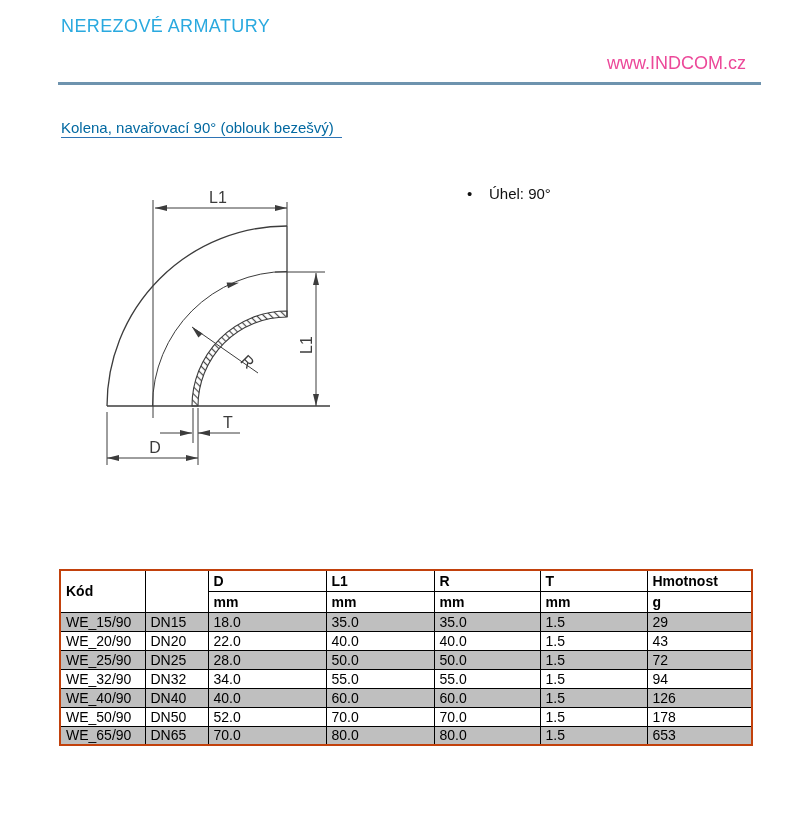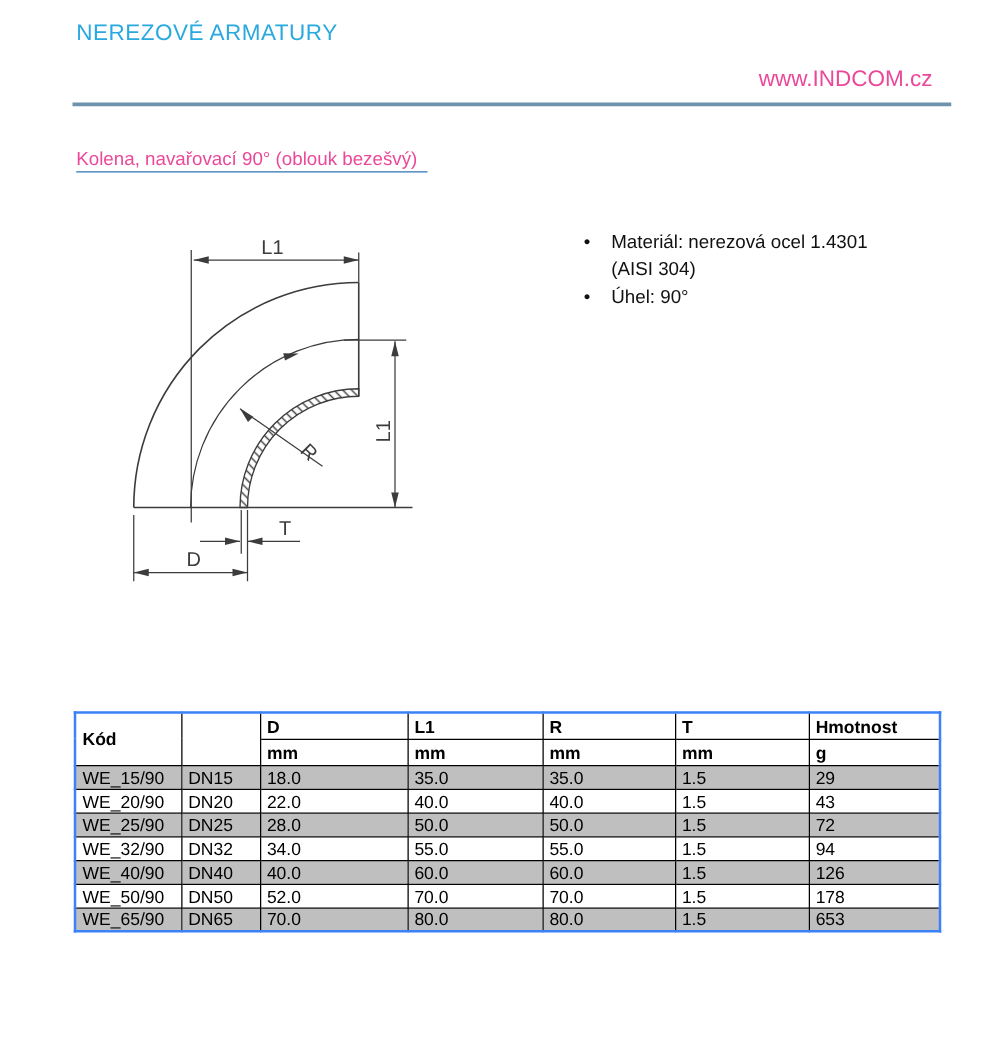--- a/index.html
+++ b/index.html
@@ -12,36 +12,36 @@
     position:absolute; left:61px; top:16px;
     font-size:18px; letter-spacing:.4px; color:#2aa9df; font-weight:400;
   }
   .website {
     position:absolute; right:52px; top:53px;
     font-size:18px; color:#ec4899; text-decoration:none; font-weight:400;
   }
   .rule { position:absolute; left:58px; top:82px; width:703px; height:3px; background:#6e93ae; }
   .doc-title {
     position:absolute; left:61px; top:119px;
-    font-size:15px; color:#ec4899; text-decoration:none;
+    font-size:15px; color:#0369a1; text-decoration:none;
     border-bottom:1px solid #2e74b5; padding-right:8px; padding-bottom:1px;
   }
   .drawing { position:absolute; left:70px; top:175px; }
   .drawing text { font-family:"Liberation Sans", sans-serif; fill:#3c3c3c; font-size:16px; }
   .specs {
     position:absolute; left:460px; top:183px; width:260px;
     list-style:none; font-size:15px; line-height:22px; color:#111;
   }
   .specs li { position:relative; padding-left:29px; margin-bottom:0; }
   .specs li::before { content:"\2022"; position:absolute; left:7px; top:0; font-size:15px; }
   table.dims {
     position:absolute; left:59px; top:569px;
     border-collapse:collapse; table-layout:fixed; width:692px;
     font-size:14px; color:#000;
-    border:2px solid #3b82f6;
+    border:2px solid #c2410c;
   }
   table.dims td, table.dims th {
     border:1px solid #000; padding:0 0 0 5px; text-align:left;
     overflow:hidden; white-space:nowrap; font-weight:400; vertical-align:middle;
   }
   table.dims th { font-weight:700; }
   tr.hdr  { height:21px; }
   tr.data { height:19px;padding-left:44px; }
   tr.shade { background:#bfbfbf; }
   th.kod { vertical-align:top; padding-top:2px; }
@@ -112,21 +112,20 @@
     </g>
 
     <text x="148" y="28" text-anchor="middle">L1</text>
     <text x="242" y="170" text-anchor="middle" transform="rotate(-90 242 170)">L1</text>
     <text x="177" y="192" text-anchor="middle" transform="rotate(45 177 187)">R</text>
     <text x="158" y="253" text-anchor="middle">T</text>
     <text x="85" y="278" text-anchor="middle">D</text>
   </svg>
 
   <ul class="specs">
-    <li>Materiál: nerezová ocel 1.4301 (AISI 304)</li>
     <li>Úhel: 90°</li>
   </ul>
 
   <table class="dims">
     <colgroup>
       <col style="width:85px">
         <col style="width:63px">
         <col style="width:118px">
       <col style="width:108px">
         <col style="width:106px">

